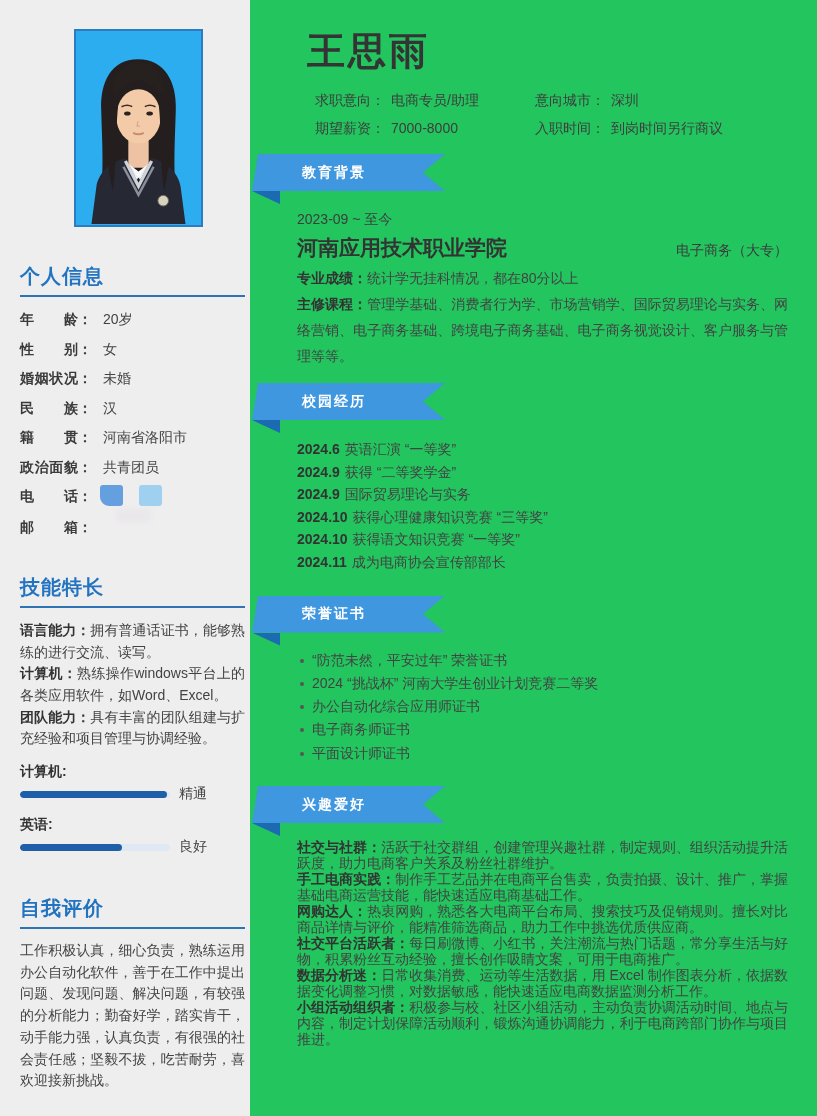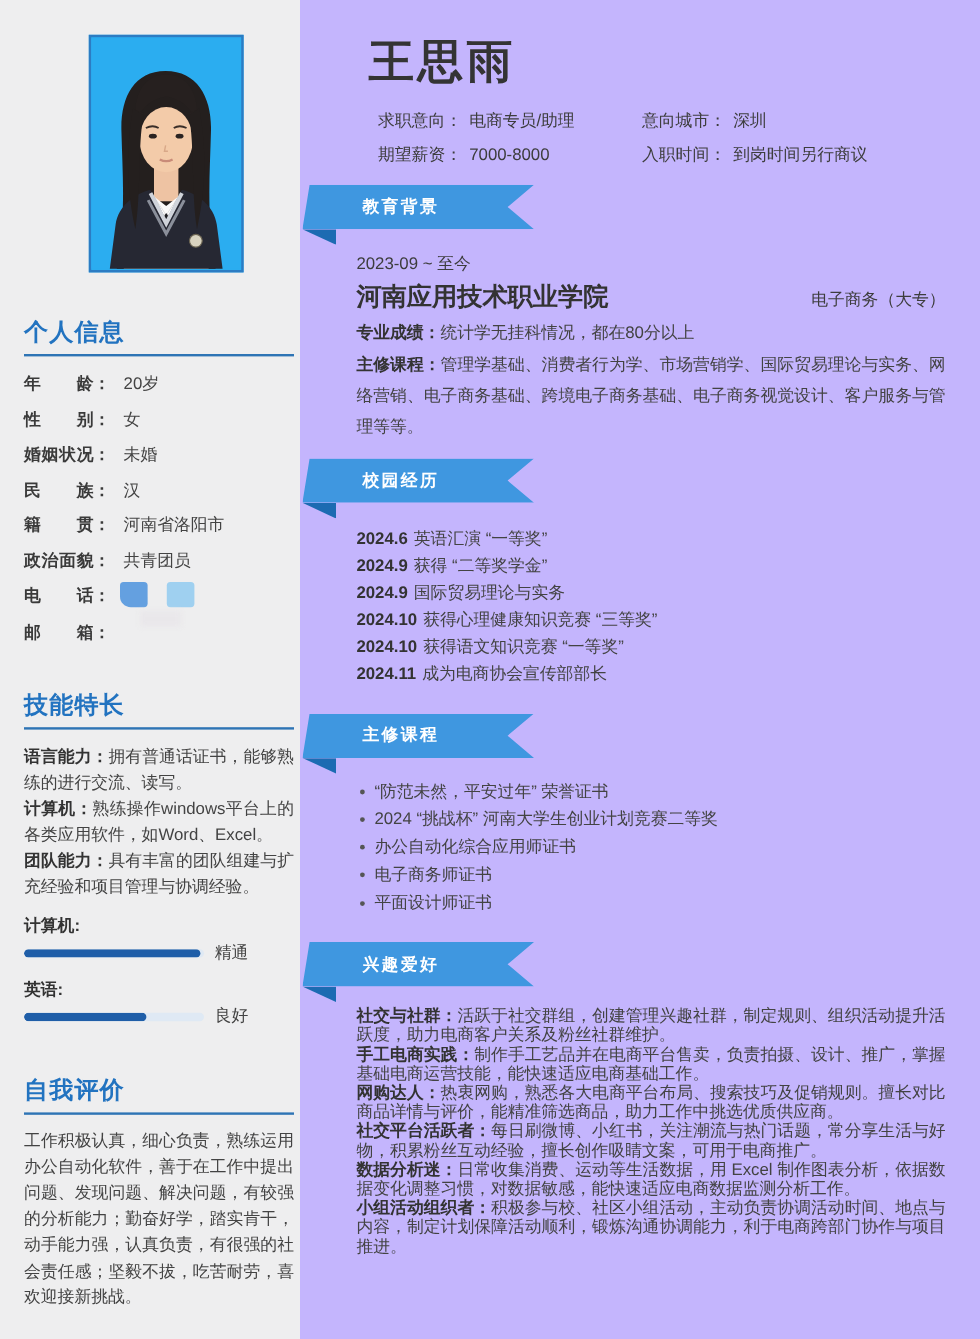--- a/index.html
+++ b/index.html
@@ -59,21 +59,21 @@
   .bar-row { display:flex; align-items:center; margin-top:4px; }
   .bar-track {
     width:150px; height:7px; border-radius:4px; background:var(--bartrack,#dfe9f4);
     overflow:hidden;
   }
   .bar-fill { height:7px; border-radius:4px; background:var(--barfill,#1f5ea8); }
   .bar-level { margin-left:9px; color:#434343; }
   .ev-title { margin-top:39px; }
   .ev-text { margin-top:11px; }
   
-  main.main { flex:1; background:#c4b5fd; padding:0 29px 0 47px; }
+  main.main { flex:1; background:#22c55e; padding:0 29px 0 47px; }
   .name { margin:26px 0 0 10px; font-size:38px; font-weight:600; color:#343434; letter-spacing:3px; }
   .fields {
     margin:13px 0 0 18px; display:grid; grid-template-columns:220px 1fr;
     row-gap:8px; line-height:20px; color:#3d3d3d;
   }
   .field-label { margin-right:6px; }
   
   .ribbon { position:relative; height:37px; width:193px; margin-left:-45px; }
   .ribbon-flag {
     position:absolute; inset:0; background:var(--accent,#3f97e0);
@@ -262,21 +262,21 @@
       <li class="camp-item"><span class="camp-date">2024.9</span><span>国际贸易理论与实务</span></li>
 
       <li class="camp-item"><span class="camp-date">2024.10</span><span>获得心理健康知识竞赛 “三等奖”</span></li>
 
       <li class="camp-item"><span class="camp-date">2024.10</span><span>获得语文知识竞赛 “一等奖”</span></li>
 
       <li class="camp-item"><span class="camp-date">2024.11</span><span>成为电商协会宣传部部长</span></li>
     </ul>
 
   <div class="ribbon rb-honor">
-    <div class="ribbon-flag">主修课程</div>
+    <div class="ribbon-flag">荣誉证书</div>
     <div class="ribbon-fold"></div>
   </div>
   <ul class="honor-list">
 
 
       <li class="honor-item">“防范未然，平安过年” 荣誉证书</li>
 
       <li class="honor-item">2024 “挑战杯” 河南大学生创业计划竞赛二等奖</li>
 
       <li class="honor-item">办公自动化综合应用师证书</li>

